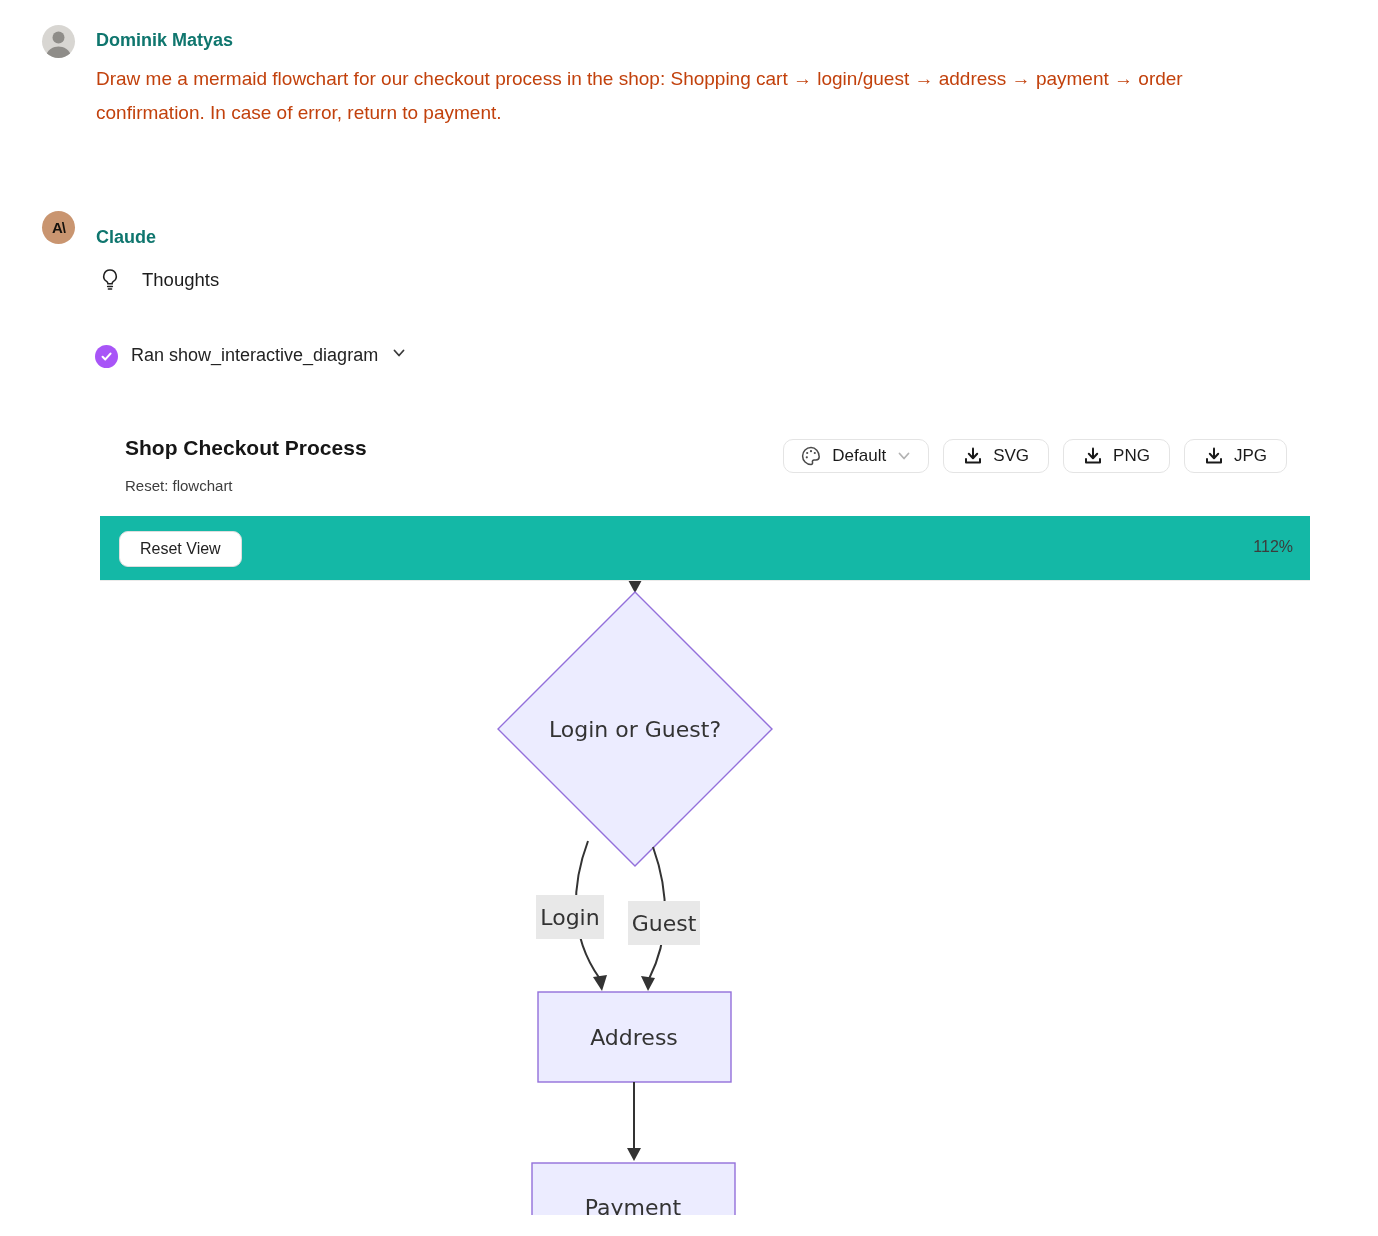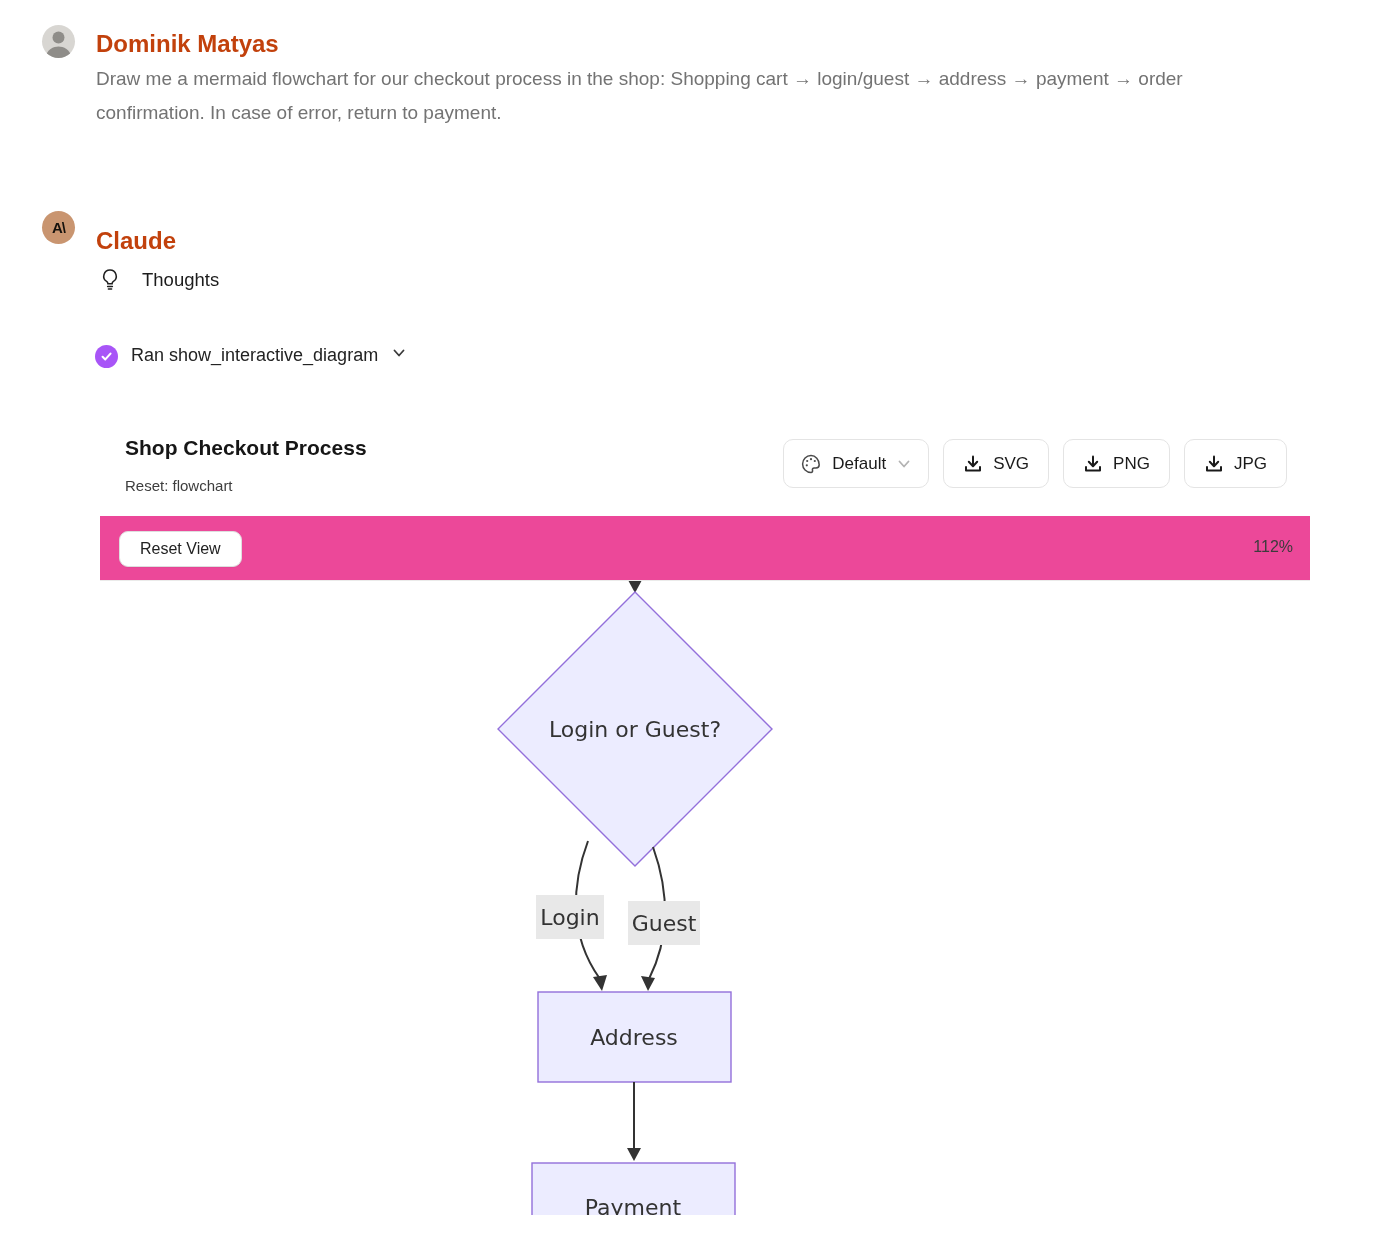--- a/index.html
+++ b/index.html
@@ -8,42 +8,42 @@
     position:relative; width:1378px; height:1236px;
     background:#fff; overflow:hidden;
     font-family:"Liberation Sans", sans-serif;
     color:#1a1a1a;
   }
   
   .avatar { position:absolute; width:33px; height:33px; border-radius:50%; overflow:hidden; }
   .user-avatar { left:42px; top:25px; background:#d8d6d2; display:flex; align-items:flex-end; justify-content:center; }
   .claude-avatar { left:42px; top:211px; background:#c99570; display:flex; align-items:center; justify-content:center;
                    font-weight:700; font-size:15px; color:#15110c; letter-spacing:-1px; }
-  .speaker-name { position:absolute; left:96px; font-weight:700; font-size:24px; color:#c2410c; }
+  .speaker-name { position:absolute; left:96px; font-weight:700; font-size:18px; color:#0f766e; }
   .user-name { top:30px; }
   .claude-name { top:227px; }
   .user-message { position:absolute; left:96px; top:62px; width:1198px;
-                  font-size:19px; line-height:34px; color:#737373; }
+                  font-size:19px; line-height:34px; color:#c2410c; }
   .thoughts-row { position:absolute; left:100px; top:268px; display:flex; align-items:center; gap:22px; cursor:pointer; }
   .thoughts-row span { font-size:18.5px; color:#1c1c1c; }
   .ran-row { position:absolute; left:95px; top:345px; display:flex; align-items:flex-start; gap:13px; cursor:pointer; }
   .ran-row .ran-label { font-size:18px; color:#232323; }
   .check-circle { width:23px; height:23px; border-radius:50%; background:#a855f7; display:flex; align-items:center; justify-content:center; }
   
   .panel-title { position:absolute; left:125px; top:436px; font-size:21px; font-weight:700; color:#161616; }
   .panel-type  { position:absolute; left:125px; top:477px; font-size:15px; color:#3d3d3d; }
   .header-buttons { position:absolute; top:439px; right:91px; display:flex; gap:14px; }
-  .hbtn { display:flex; align-items:center; gap:10px; height:49px; padding:0 19px;
+  .hbtn { display:flex; align-items:center; gap:10px; height:34px; padding:0 19px;
           background:#fff; border:1px solid #e4e4e4; border-radius:10px;
           font-size:17px; color:#1a1a1a; cursor:pointer; }
   .hbtn .lbl { font-weight:500; }
   .theme-btn { padding:0 16px; }
   
   .canvas-toolbar { position:absolute; left:100px; top:516px; width:1210px; height:65px;
-                    background:#ec4899; border-bottom:1px solid #ebebea; }
+                    background:#14b8a6; border-bottom:1px solid #ebebea; }
   .reset-btn { position:absolute; left:19px; top:15px; height:36px; padding:0 20px;
                background:#fff; border:1px solid #dedede; border-radius:9px;
                font-size:16px; font-weight:500; color:#222; cursor:pointer;
                box-shadow:0 1px 1px rgba(0,0,0,.03); font-family:"Liberation Sans", sans-serif; }
   .zoom-label { position:absolute; right:17px; top:22px; font-size:16px; color:#3c3c3c; }
   
   .diagram-canvas { position:absolute; left:0; top:581px; width:1116px; height:634px; overflow:hidden; cursor:grab; }
   .diagram-canvas svg { display:block; }
   .node-shape { fill:#ECECFF; stroke:#9370DB; stroke-width:1.4; }
   .edge-path  { fill:none; stroke:#333333; stroke-width:2; }

